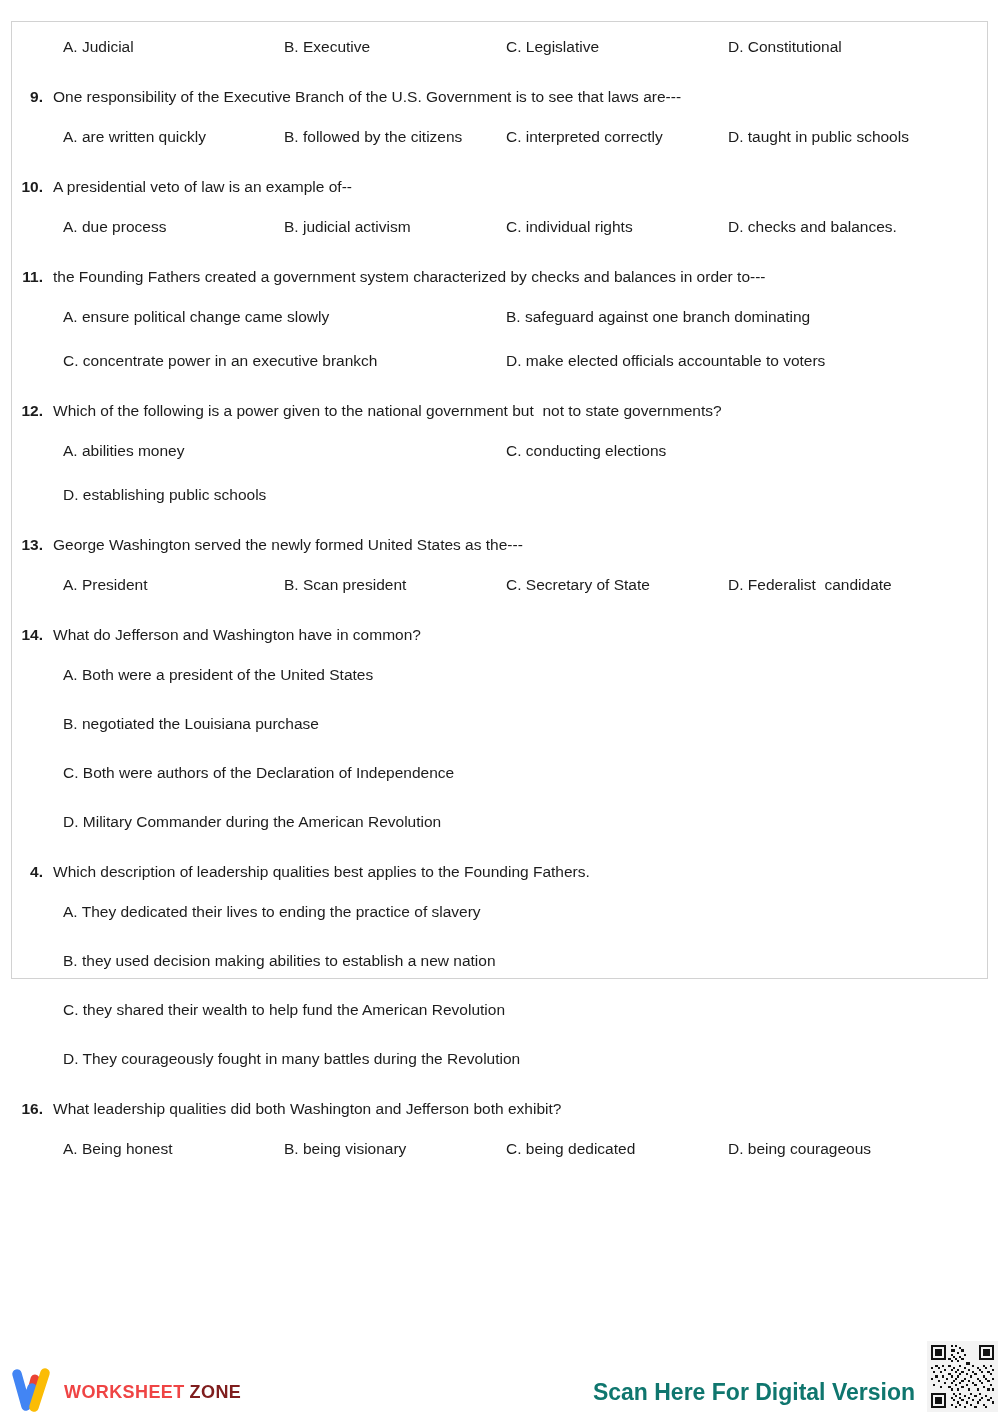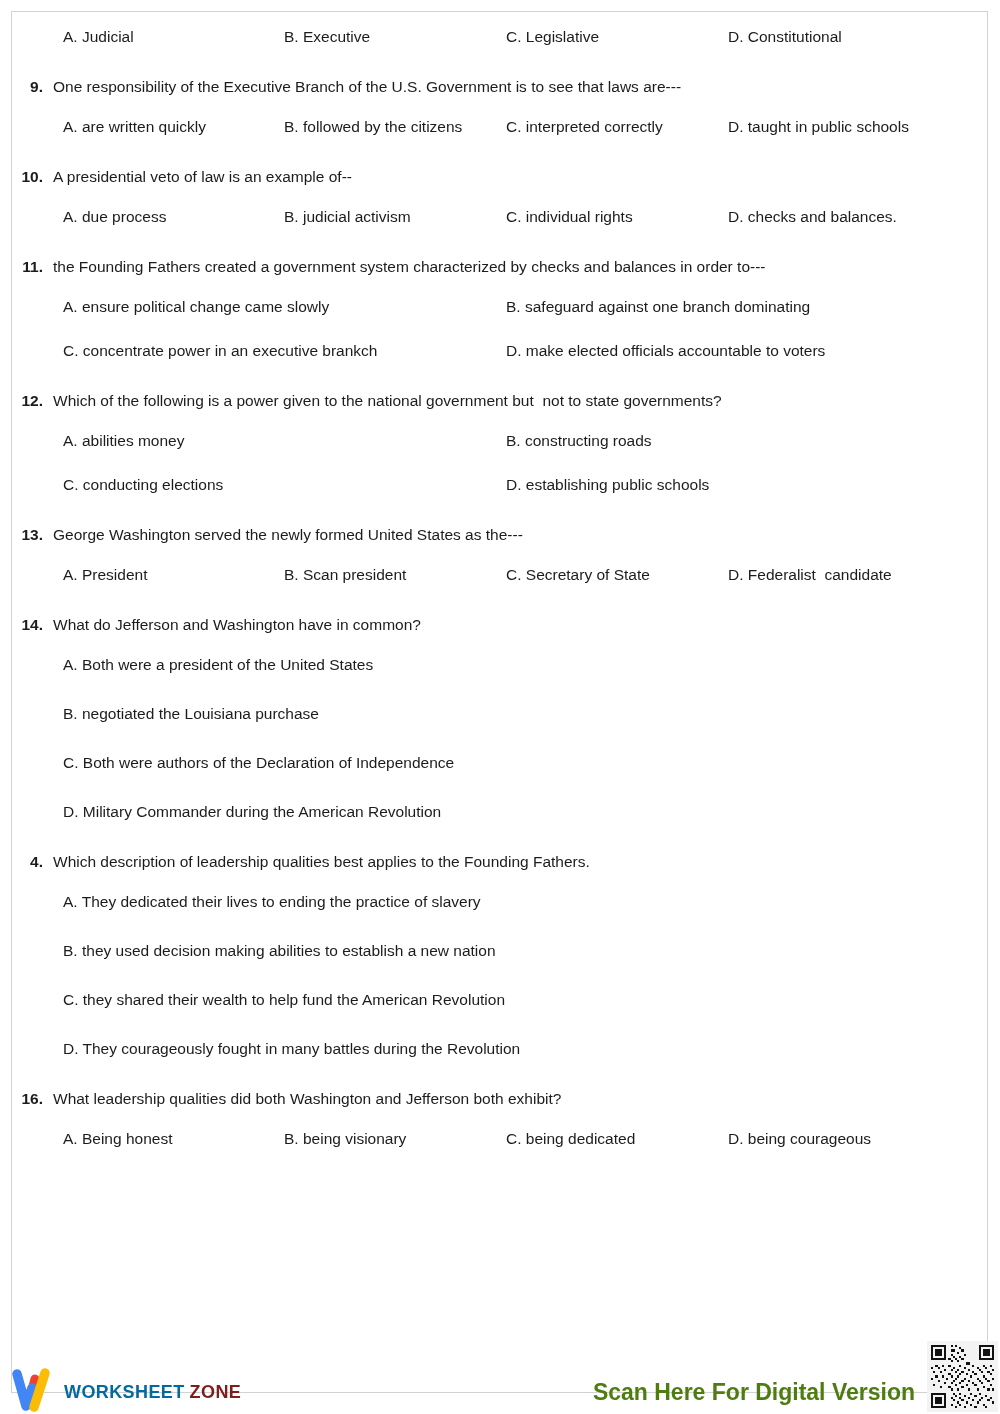--- a/index.html
+++ b/index.html
@@ -6,22 +6,22 @@
   html, body {
     margin: 0; padding: 0;
     width: 1000px; height: 1414px;
     background: #ffffff;
     font-family: "Liberation Sans", sans-serif;
     color: #1c1c1c;
     overflow: hidden;
   }
   .page {
     position: absolute;
-    left: 11px; top: 11px;
-    width: 977px; height: 1382px;
+    left: 11px; top: 21px;
+    width: 977px; height: 958px;
     border: 1.5px solid #d2d2d2;
     background: #ffffff;
     padding-top: 15px;
   }
   .q-line {
     display: flex;
     margin-top: 30px;
     font-size: 15.5px;
     line-height: 20px;
   }
@@ -63,29 +63,29 @@
     display: flex;
     align-items: center;
   }
   .brand {
     font-size: 18px;
     font-weight: 700;
     letter-spacing: 0.4px;
     margin-left: 6px;
     white-space: nowrap;
   }
-  .brand .blue { color: #0369a1; text-align: center; }
+  .brand .blue { color: #ef4444; text-align: center; }
   .brand .orange { color: #7f1d1d; margin-left: 5px; }
   .scan-text {
     position: absolute;
     top: 1379px;
     right: 85px;
     font-size: 23px;
     font-weight: 600;
-    color: #4d7c0f;
+    color: #0f766e;
     white-space: nowrap;
   }
   .qr-box {
     position: absolute;
     right: 2px; top: 1341px;
     width: 71px; height: 71px;
     background: #f3f3f3;
     display: flex;
     align-items: center;
     justify-content: center;
@@ -145,21 +145,20 @@
     </div>
   </section>
 
   <section>
     <div class="q-line">
       <span class="q-num">12.</span>
       <span class="q-text">Which of the following is a power given to the national government but  not to state governments?</span>
     </div>
     <div class="opts cols2">
       <span class="opt">A. abilities money</span>
-      <span class="opt">B. constructing roads</span>
       <span class="opt">C. conducting elections</span>
       <span class="opt">D. establishing public schools</span>
     </div>
   </section>
 
   <section>
     <div class="q-line">
       <span class="q-num">13.</span>
       <span class="q-text">George Washington served the newly formed United States as the---</span>
     </div>

